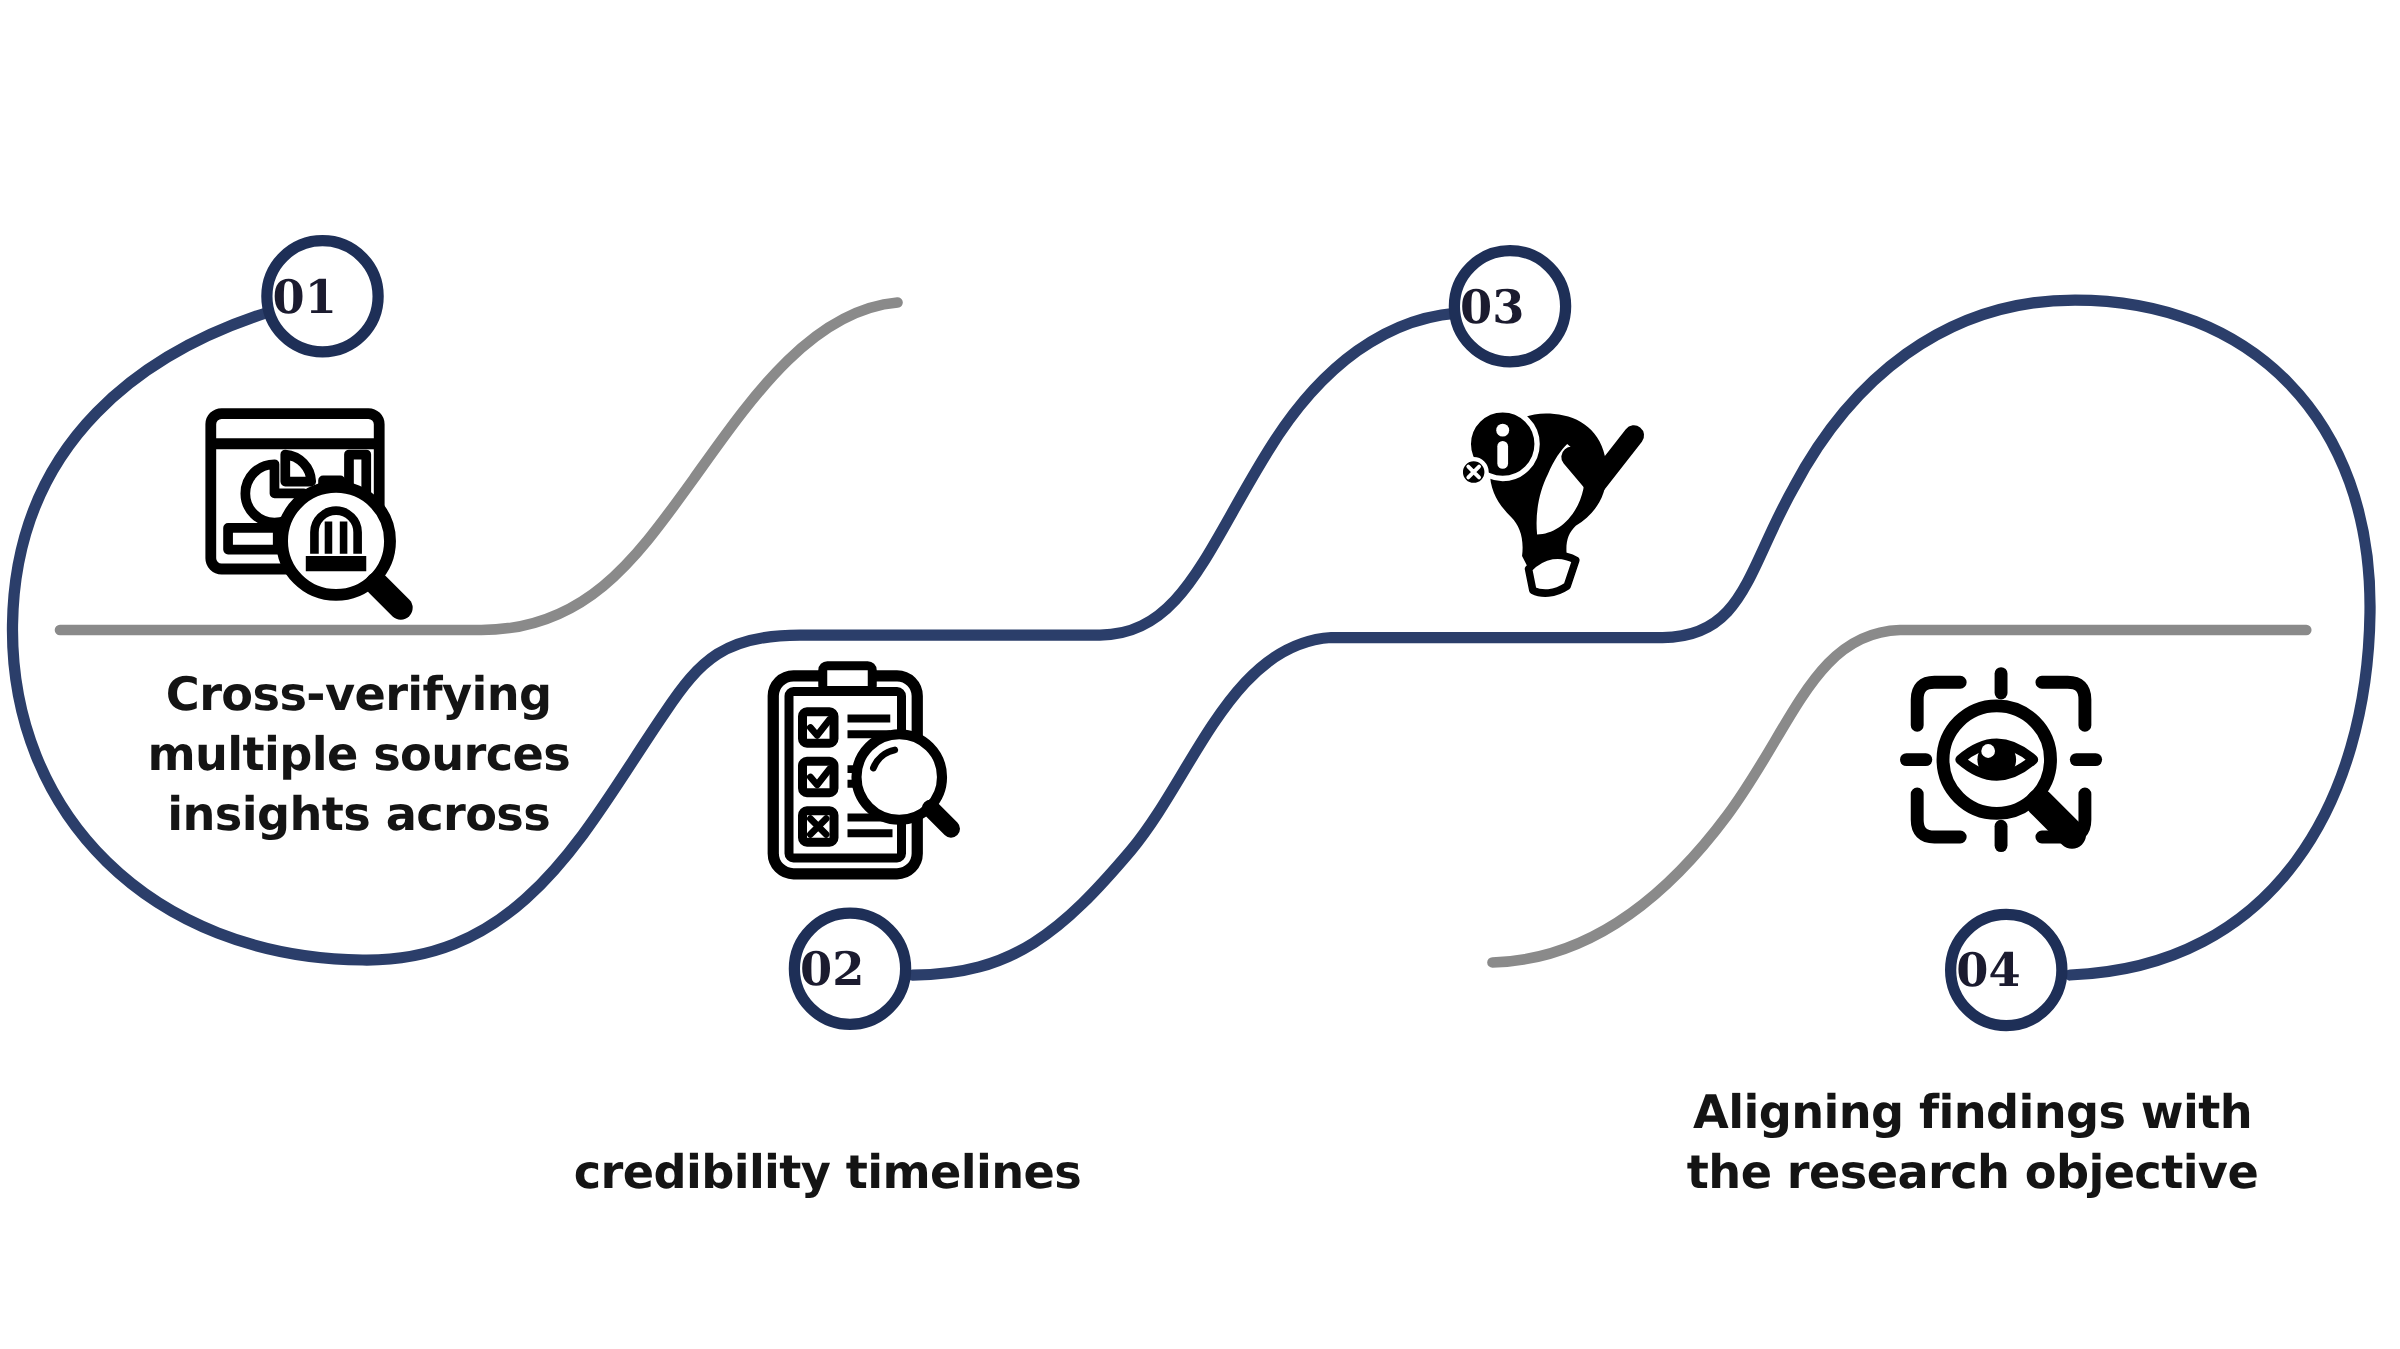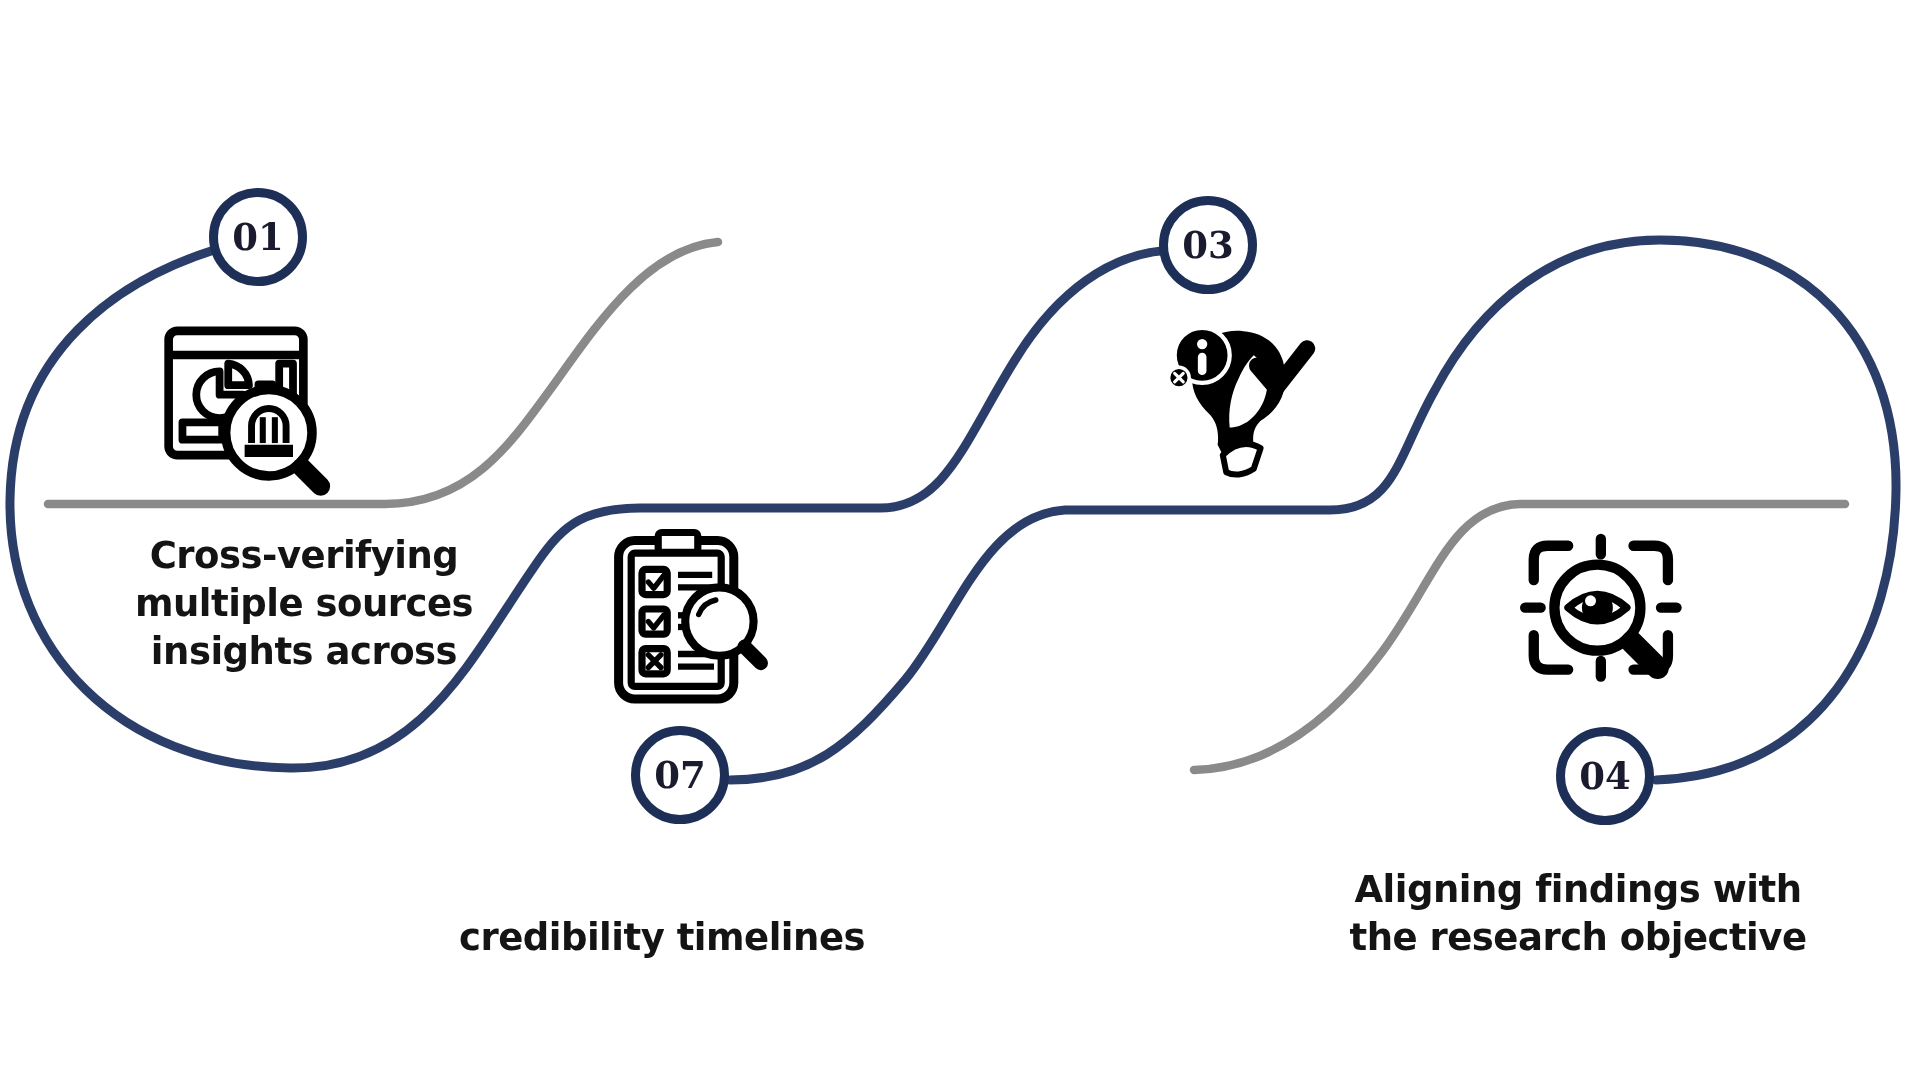--- a/index.html
+++ b/index.html
@@ -4,21 +4,21 @@
 <style>
   html,body{margin:0;padding:0;background:#ffffff;}
   .stage{position:relative;width:1920px;height:1079px;background:#ffffff;overflow:hidden;
          font-family:"DejaVu Sans",sans-serif;}
   .connectors{position:absolute;left:0;top:0;width:1920px;height:1079px;z-index:0;}
   .connectors path{fill:none;}
   .connectors .navy{stroke:#2b3e6a;stroke-width:9;stroke-linecap:round;}
   .connectors .gray{stroke:#8a8a8a;stroke-width:8.5;stroke-linecap:round;}
   .icon{position:absolute;z-index:1;}
   .badge{position:absolute;z-index:2;width:80px;height:80px;border:9px solid #1e2f57;border-radius:50%;
-         background:#ffffff;display:flex;align-items:center;justify-content:center;
+         background:#ffffff;display:flex;align-items:center;
          transform:translate(-50%,-50%);}
   .badge span{font-family:"DejaVu Serif",serif;font-weight:bold;font-size:37px;color:#1b1b2f;}
   .title{position:absolute;z-index:2;transform:translate(-50%,-50%);text-align:center;
          font-weight:bold;font-size:37px;line-height:48px;color:#141414;letter-spacing:-0.5px;
          white-space:nowrap;}
 </style>
 </head>
 <body>
 
 <div class="stage">
@@ -103,30 +103,30 @@
       <circle cx="45" cy="44" r="9" fill="#000000" stroke="none"></circle>
       <circle cx="41" cy="40" r="3.2" fill="#ffffff" stroke="none"></circle>
       <line x1="65" y1="64" x2="80" y2="79" stroke-width="13"></line>
     </g>
   </svg>
 
   <div class="badge" style="left:258px;top:237px">
     <span>01</span>
   </div>
   <div class="badge" style="left:680px;top:775px">
-    <span>07</span>
+    <span>02</span>
   </div>
   <div class="badge" style="left:1208px;top:245px">
     <span>03</span>
   </div>
   <div class="badge" style="left:1605px;top:776px">
     <span>04</span>
   </div>
 
-  <div class="title" style="left:304px;top:604px">
+  <div class="title" style="left:287px;top:604px">
     <div>Cross-verifying</div>
     <div>multiple sources</div>
     <div>insights across</div>
   </div>
   <div class="title" style="left:662px;top:938px">
     <div>credibility timelines</div>
   </div>
   <div class="title" style="left:1578px;top:914px">
     <div>Aligning findings with</div>
     <div>the research objective</div>

